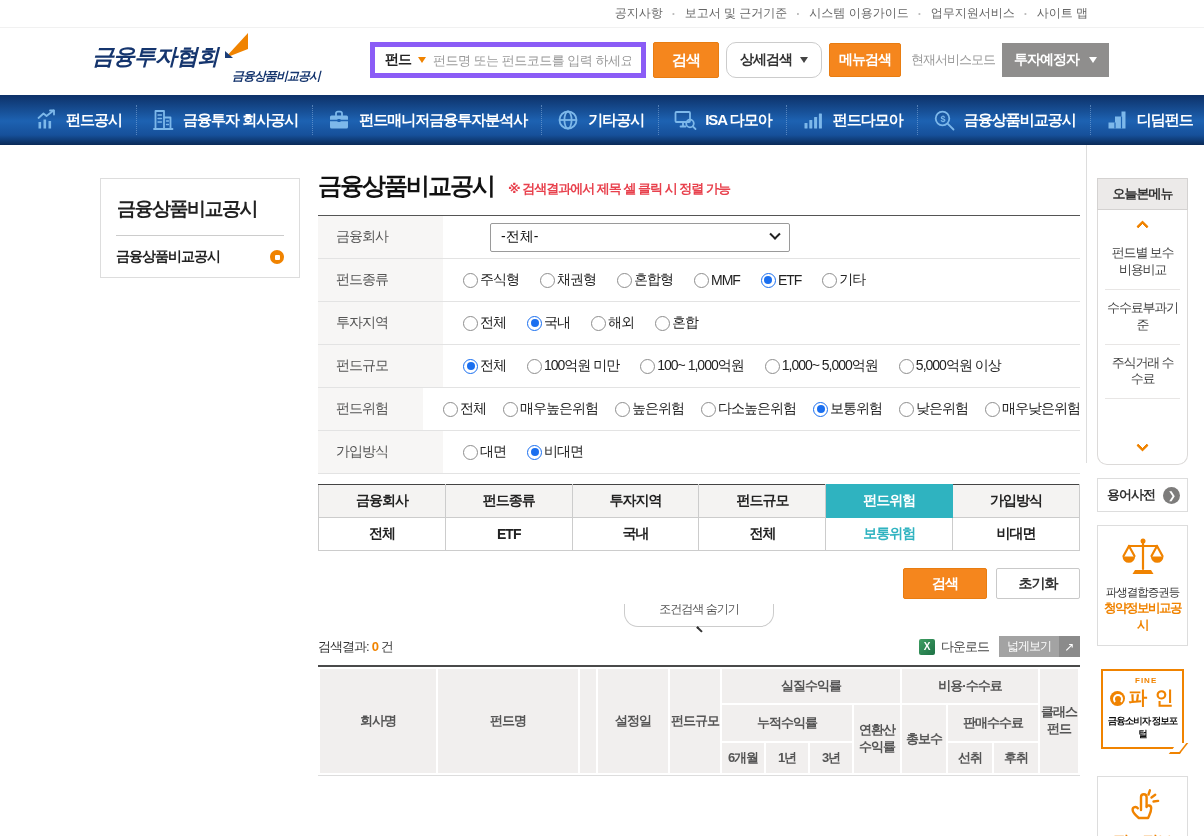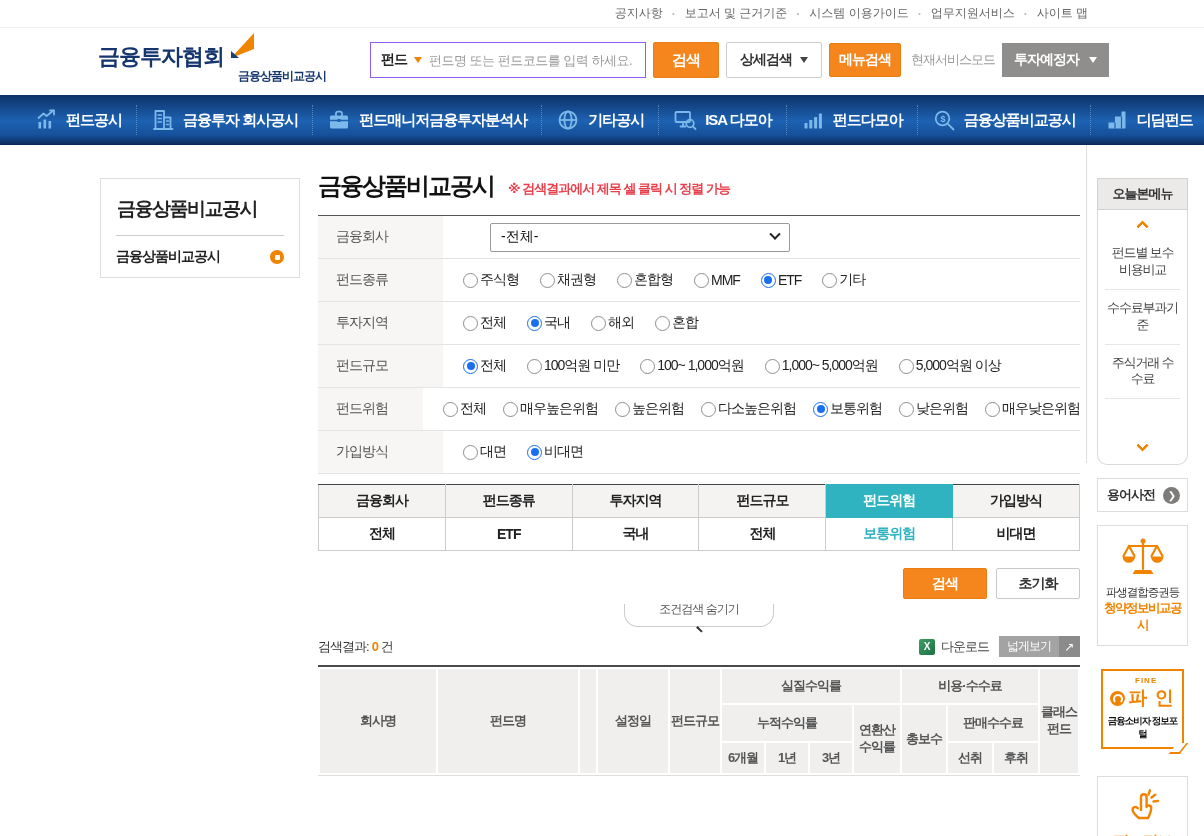--- a/index.html
+++ b/index.html
@@ -7,35 +7,35 @@
   body { position:relative; font-family:"Liberation Sans","DejaVu Sans",sans-serif; background:#fff; overflow:hidden; color:#222; }
 
   
   .topbar { position:absolute; top:0; left:0; width:1204px; height:28px; border-bottom:1px solid #f1f1f1; display:flex; justify-content:flex-end; align-items:center; padding-right:116px; }
   .topbar ul { list-style:none; display:flex; align-items:center; }
   .topbar li { font-size:12px; color:#666; display:flex; align-items:center; cursor:pointer; }
   .topbar li + li::before { content:"\00B7"; color:#bbb; margin:0 9px; font-weight:700; }
 
   
   .header { position:absolute; top:28px; left:0; width:1204px; height:67px; background:#fff; }
-  .logo { position:absolute; left:98px; top:14px; width:230px; cursor:pointer; }
+  .logo { position:absolute; left:92px; top:14px; width:230px; cursor:pointer;font-style:italic; }
   .logo-main { font-size:22px; font-weight:800; color:#15356e; letter-spacing:-1px; }
   .logo-arrow { position:absolute; left:128px; top:-10px; }
   .logo-sub { display:block; font-size:12px; font-weight:700; color:#15356e; margin-left:140px; margin-top:-4px; letter-spacing:-1px; }
   .hdr-search { position:absolute; left:370px; top:14px; display:flex; align-items:center; gap:7px; }
-  .search-box { width:276px; height:36px; border:1px solid #8b5cf6; background:#fff; display:flex; align-items:center; padding:0 10px; gap:7px; }
+  .search-box { width:276px; height:36px; border:5px solid #8b5cf6; background:#fff; display:flex; align-items:center; padding:0 10px; gap:7px; }
   .search-cat { font-size:14px; font-weight:700; color:#222; letter-spacing:-1px; }
   .tri-down { width:0; height:0; border-left:4px solid transparent; border-right:4px solid transparent; border-top:6px solid #f08300; }
   .tri-down.dark { border-top-color:#444; border-left-width:4px; border-right-width:4px; }
   .tri-down.white { border-top-color:#fff; }
   .search-input { border:0; outline:0; flex:1; font-size:13px; color:#333; letter-spacing:-0.5px; background:transparent; }
   .search-input::placeholder { color:#999; }
   .btn { display:flex; align-items:center; justify-content:center; cursor:pointer; }
   .btn-search-hd { width:66px; height:36px; background:#f5861d; border:1px solid #e87d12; border-radius:2px; color:#fff; font-size:15px; font-weight:700; letter-spacing:-1px; }
-  .btn-detail { height:36px; padding:0 13px; background:#fff; border:1px solid #ccc; border-radius:2px; color:#333; font-size:14px; font-weight:700; gap:8px; letter-spacing:-1px; }
+  .btn-detail { height:36px; padding:0 13px; background:#fff; border:1px solid #ccc; border-radius:10px; color:#333; font-size:14px; font-weight:700; gap:8px; letter-spacing:-1px; }
   .btn-menu { height:34px; padding:0 9px; background:#f5861d; border:1px solid #e87d12; border-radius:2px; color:#fff; font-size:14px; font-weight:700; letter-spacing:-1px; }
   .mode-label { font-size:13px; color:#9a9a9a; letter-spacing:-1px; margin-left:3px; }
   .btn-mode { height:34px; padding:0 12px; background:#8f8e8d; border:0; color:#fff; font-size:14px; font-weight:700; gap:10px; letter-spacing:-1px; }
 
   
   .navbar { position:absolute; top:95px; left:0; width:1204px; height:50px; background:linear-gradient(180deg,#0d3168 0%,#1d62b2 52%,#16509a 80%,#0a2a57 100%); display:flex; align-items:center; justify-content:space-between; padding:0 20px; }
   .nav-item { display:flex; align-items:center; gap:8px; height:30px; padding:0 14px; color:#fff; font-size:15px; font-weight:700; letter-spacing:-1px; white-space:nowrap; cursor:pointer; }
   .nav-item + .nav-item { border-left:1px dotted rgba(160,195,235,.45); }
   .nav-item svg { flex:0 0 auto; }
 

